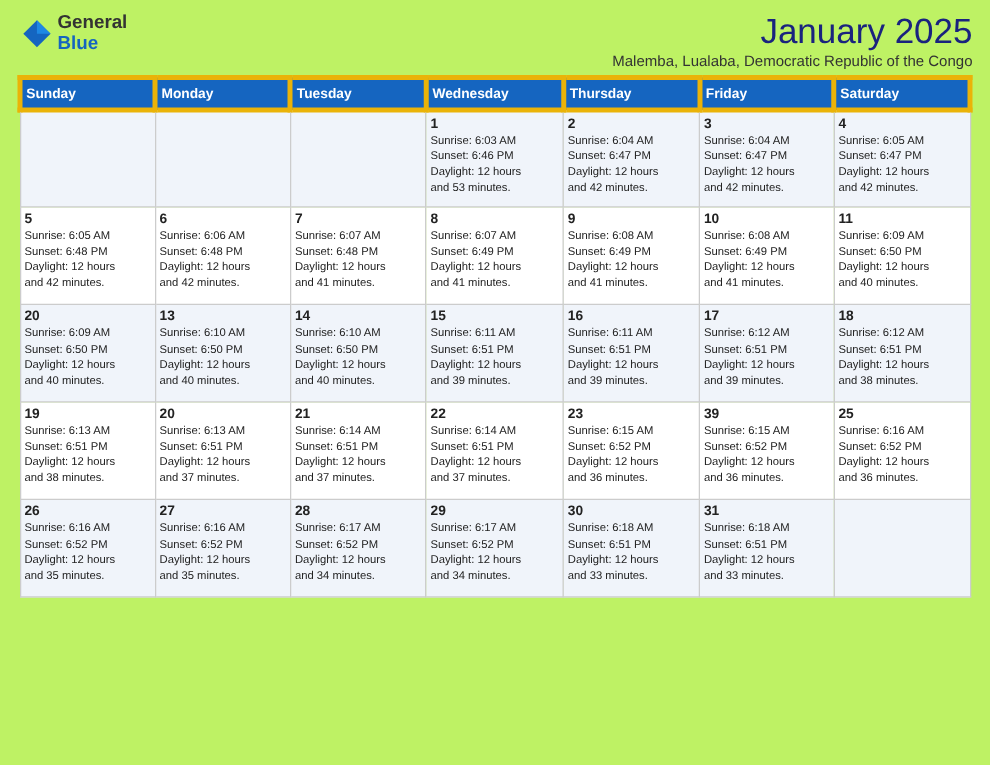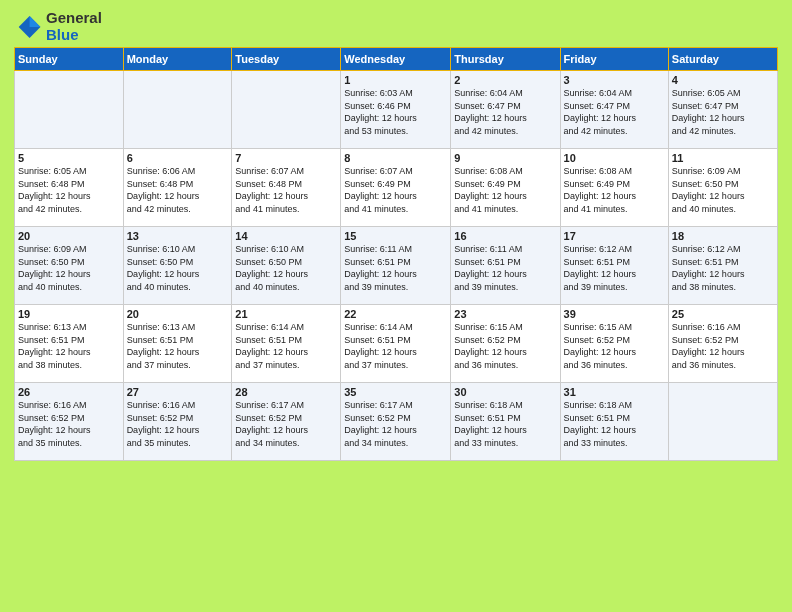--- a/index.html
+++ b/index.html
@@ -60,21 +60,21 @@
     }
     .calendar thead tr {
       background-color: #1565c0;
       color: #fff;
     }
     .calendar thead th {
       padding: 5px 3px;
       text-align: left;
       font-size: 11px;
       font-weight: bold;
-      border: 1px solid #eab308;
+      border: 4px solid #eab308;
     }
     .calendar tbody tr {
       background: #fff;
     }
     .calendar tbody tr:nth-child(odd) {
       background: #f0f4fa;
     }
     .calendar tbody td {
       vertical-align: top;
       padding: 3px 3px 3px 3px;
@@ -102,20 +102,24 @@
   <div class="header-row">
     <div class="logo">
       <svg class="logo-icon" viewBox="0 0 36 36">
         <polygon points="20,4 34,18 20,32 6,18" fill="#1565c0"></polygon>
         <polygon points="20,4 34,18 20,18" fill="#1e88e5"></polygon>
       </svg>
       <div class="logo-text">
         <span class="general">General</span><br>
         <span class="blue">Blue</span>
       </div>
+    </div>
+    <div class="title-block">
+      <div class="month-title">January 2025</div>
+      <div class="subtitle">Malemba, Lualaba, Democratic Republic of the Congo</div>
     </div>
   </div>
 
   <table class="calendar">
     <thead>
       <tr>
         <th>Sunday</th>
         <th>Monday</th>
         <th>Tuesday</th>
         <th>Wednesday</th>
@@ -243,21 +247,21 @@
           </td>
           <td>
             <span class="day-num">27</span>
             <div class="day-info"><span>Sunrise: 6:16 AM</span><br><span>Sunset: 6:52 PM</span><br><span>Daylight: 12 hours</span><br><span>and 35 minutes.</span></div>
           </td>
           <td>
             <span class="day-num">28</span>
             <div class="day-info"><span>Sunrise: 6:17 AM</span><br><span>Sunset: 6:52 PM</span><br><span>Daylight: 12 hours</span><br><span>and 34 minutes.</span></div>
           </td>
           <td>
-            <span class="day-num">35</span>
+            <span class="day-num">29</span>
             <div class="day-info"><span>Sunrise: 6:17 AM</span><br><span>Sunset: 6:52 PM</span><br><span>Daylight: 12 hours</span><br><span>and 34 minutes.</span></div>
           </td>
           <td>
             <span class="day-num">30</span>
             <div class="day-info"><span>Sunrise: 6:18 AM</span><br><span>Sunset: 6:51 PM</span><br><span>Daylight: 12 hours</span><br><span>and 33 minutes.</span></div>
           </td>
           <td>
             <span class="day-num">31</span>
             <div class="day-info"><span>Sunrise: 6:18 AM</span><br><span>Sunset: 6:51 PM</span><br><span>Daylight: 12 hours</span><br><span>and 33 minutes.</span></div>
           </td>

